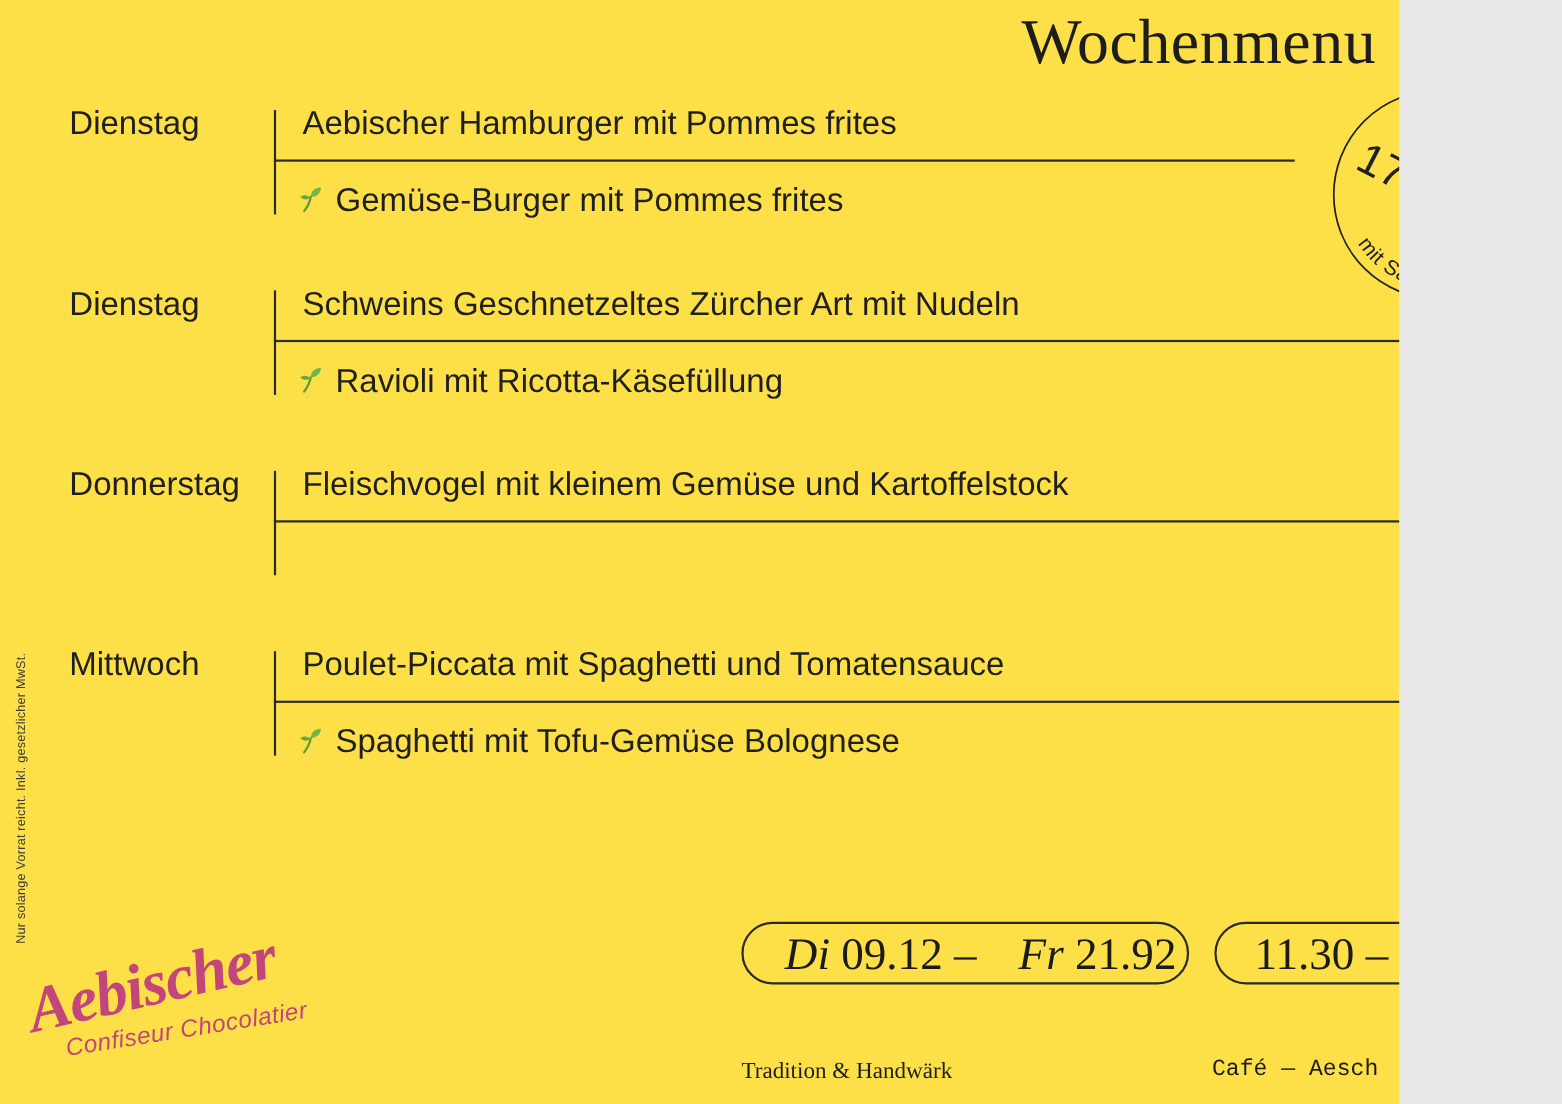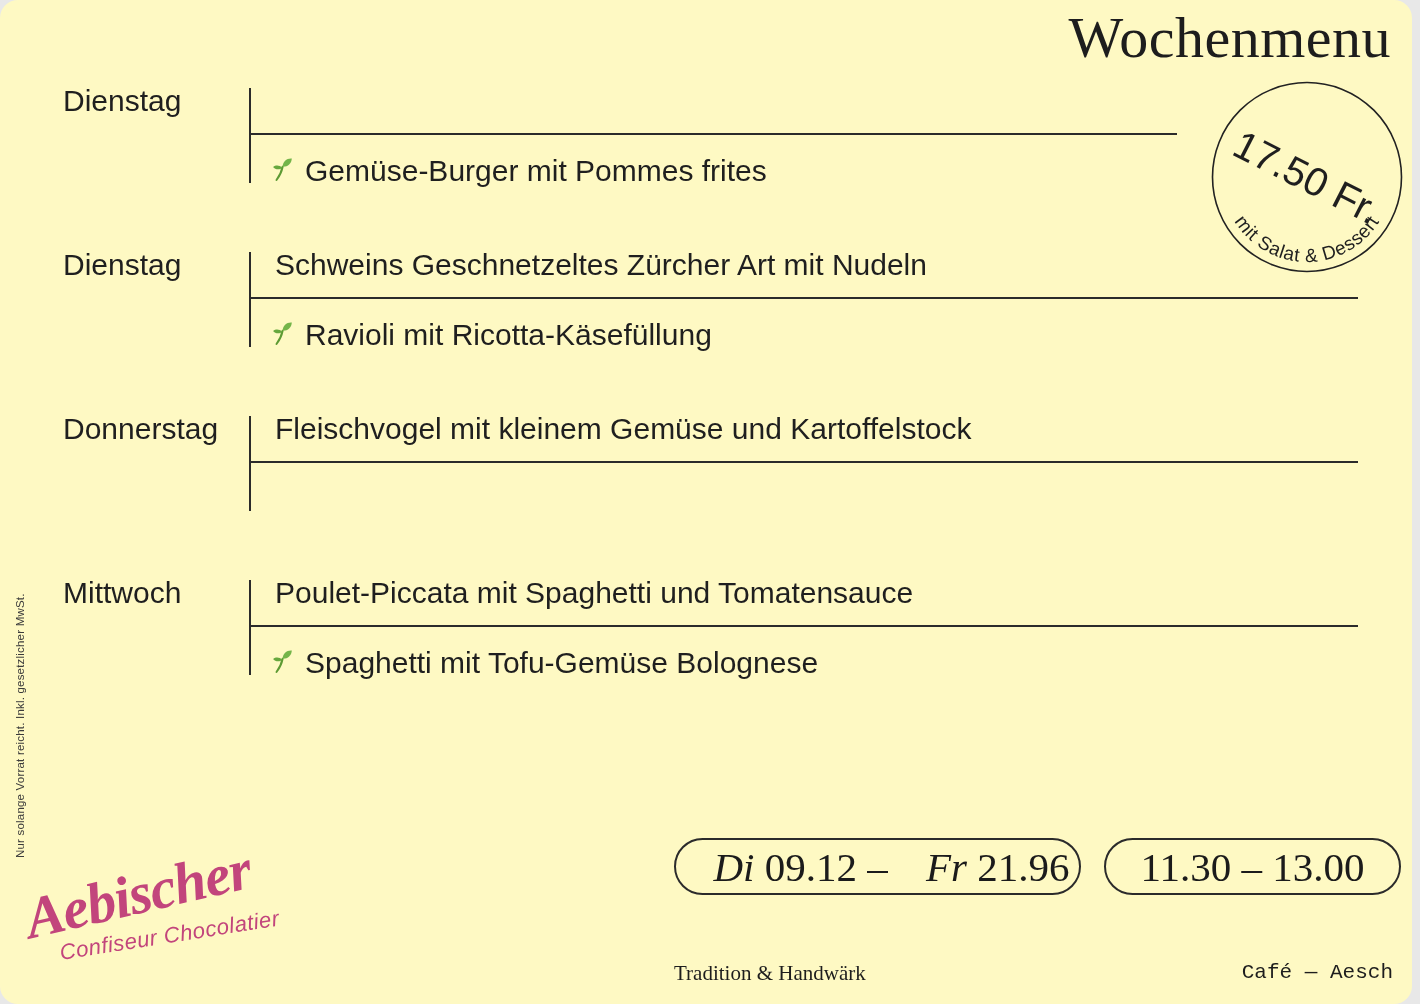--- a/index.html
+++ b/index.html
@@ -1,38 +1,37 @@
 <!DOCTYPE html>
 <html><head>
 <meta charset="utf-8">
 <style>
   html,body { margin:0; padding:0; background:#e8e8e8; }
   .poster {
-    position:relative; width:1412px; height:1004px;
-    background:#fef9c3; color:#212121; overflow:hidden;
+    position:relative; width:1272px; height:1004px;
+    background:#fde047; color:#212121; overflow:hidden;
     font-family:"Liberation Sans", sans-serif;
-    border-radius:18px;
   }
   
   .page-title {
     position:absolute; top:8px; right:21px;
     font-family:"Liberation Serif", serif;
     font-size:58px; line-height:1.05; letter-spacing:0.5px; color:#1d1d1d;
   }
   
   .badge { position:absolute; left:1211px; top:81px; width:192px; height:192px; }
   .badge svg { display:block; width:192px; height:192px; overflow:visible; }
   .badge .price-txt {
     font-family:"Liberation Sans", sans-serif; font-size:40px; fill:#1f1f1f;
   }
   .badge .arc-txt {
     font-family:"Liberation Sans", sans-serif; font-size:19px; letter-spacing:0.6px; fill:#1f1f1f;
   }
   
-  .days { position:absolute; left:0; top:86px; width:1420px; }
+  .days { position:absolute; left:0; top:98px; width:1420px; }
   .day-block { position:relative; height:164px; }
   .day-label {
     position:absolute; left:63px; top:0; font-size:30px; line-height:30px; color:#1f1f1f;
   }
   .vline {
     position:absolute; left:249px; top:2px; width:2px; height:95px; background:#2b2b2b;
   }
   .main-dish {
     position:absolute; left:275px; top:0; font-size:30px; line-height:30px; color:#1f1f1f;
     white-space:nowrap;
@@ -101,20 +100,21 @@
       <text class="price-txt" x="96" y="96" transform="rotate(27 96 96)" text-anchor="middle" dominant-baseline="central">17.50 Fr.</text>
       <path id="badge-arc" d="M 22.4 138.5 A 85 85 0 0 0 169.6 138.5" fill="none"></path>
       <text class="arc-txt"><textPath href="#badge-arc" startOffset="50%" text-anchor="middle">mit Salat &amp; Dessert</textPath></text>
     </svg>
   </div>
 
   <div class="days">
     <div class="day-block">
       <div class="day-label">Dienstag</div>
       <div class="vline"></div>
+      <div class="main-dish">Aebischer Hamburger mit Pommes frites</div>
       <div class="hline"></div>
       <div class="veggie">
         <svg class="sprout" viewBox="0 0 26 26">
           <path d="M6.5 24 C 9.2 20.5, 11.6 16, 12.6 10.8" stroke="#5d9a33" stroke-width="2" fill="none" stroke-linecap="round"></path>
           <path d="M12.6 10.8 C 12.9 5.5, 16.6 2.2, 21.8 2.6 C 21.5 7.8, 17.6 11.1, 12.6 10.8 Z" fill="#74b54a"></path>
           <path d="M12.3 11.8 C 9.6 9.0, 5.8 8.8, 3.1 10.9 C 5.2 13.8, 9.4 14.1, 12.3 11.8 Z" fill="#67a83e"></path>
         </svg>
         <span>Gemüse-Burger mit Pommes frites</span>
       </div>
     </div>
@@ -150,21 +150,21 @@
         <svg class="sprout" viewBox="0 0 26 26">
           <path d="M6.5 24 C 9.2 20.5, 11.6 16, 12.6 10.8" stroke="#5d9a33" stroke-width="2" fill="none" stroke-linecap="round"></path>
           <path d="M12.6 10.8 C 12.9 5.5, 16.6 2.2, 21.8 2.6 C 21.5 7.8, 17.6 11.1, 12.6 10.8 Z" fill="#74b54a"></path>
           <path d="M12.3 11.8 C 9.6 9.0, 5.8 8.8, 3.1 10.9 C 5.2 13.8, 9.4 14.1, 12.3 11.8 Z" fill="#67a83e"></path>
         </svg>
         <span>Spaghetti mit Tofu-Gemüse Bolognese</span>
       </div>
     </div>
   </div>
 
-  <div class="pill date-box"><span class="it">Di</span><span> </span><span>09.12</span><span> </span><span>–</span><span> </span><span class="it">Fr</span><span> </span><span>21.96</span></div>
+  <div class="pill date-box"><span class="it">Di</span><span> </span><span>09.12</span><span> </span><span>–</span><span> </span><span class="it">Fr</span><span> </span><span>21.92</span></div>
 
   <div class="pill time-box"><span>11.30 – 13.00</span></div>
 
   <div class="tagline">Tradition &amp; Handwärk</div>
   <div class="location">Café — Aesch</div>
   <div class="disclaimer">Nur solange Vorrat reicht. Inkl. gesetzlicher MwSt.</div>
 
   <div class="logo-name">Aebischer</div>
   <div class="logo-sub">Confiseur Chocolatier</div>
 

